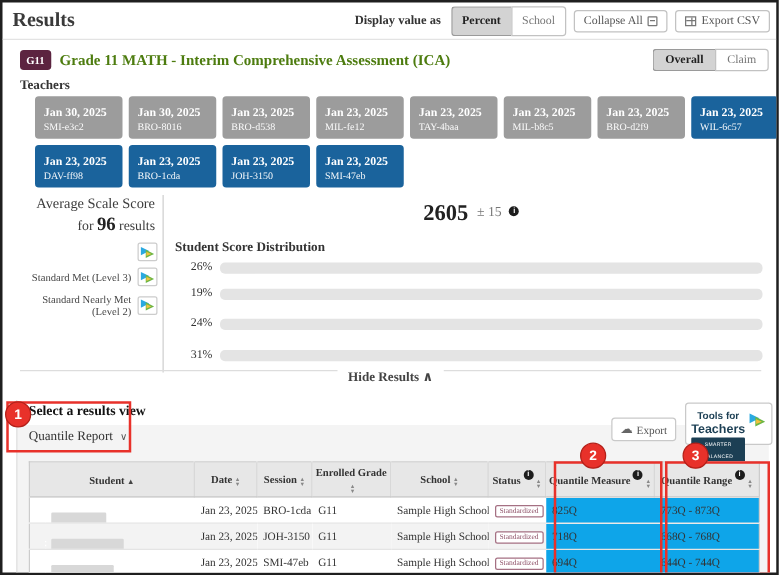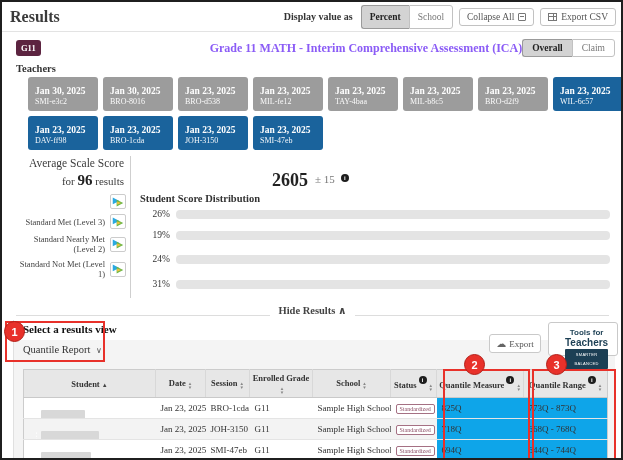--- a/index.html
+++ b/index.html
@@ -24,21 +24,21 @@
   .box-icon { position:relative; width:8px; height:8px; border:1px solid #777; border-radius:1px; display:inline-block; }
   .box-icon::after { content:''; position:absolute; left:1px; right:1px; top:2.5px; border-top:1px solid #777; }
   .grid-icon { position:relative; width:9px; height:8px; border:1px solid #777; display:inline-block; }
   .grid-icon::after { content:''; position:absolute; inset:0;
         background:linear-gradient(#777,#777) 0 2px/100% 1px no-repeat, linear-gradient(#777,#777) 4px 0/1px 100% no-repeat; }
 
   
   .assess { position:absolute; top:33px; left:0; right:0; height:26px; display:flex; align-items:center; padding:0 6px 0 14px; }
   .grade-badge { background:#5c2440; color:#fff; font-size:8.5px; font-weight:bold; border-radius:3px;
                  padding:3px 5px; margin-right:7px; }
-  .assess-title { font-size:12px; font-weight:bold; color:#8b5cf6; flex:1;text-align:right; }
+  .assess-title { font-size:12px; font-weight:bold; color:#4d7c0f; flex:1; }
   .overall-toggle button { padding:3px 9px; }
 
   
   .sessions-label { position:absolute; top:61px; left:14px; font-size:10.5px; font-weight:bold; color:#333; }
   .chips { position:absolute; top:75px; left:26px; width:600px; display:flex; flex-wrap:wrap; }
   .chip { width:70px; height:34px; margin:0 5px 5px 0; border:none; border-radius:3px; background:#9c9c9c;
           color:#fff; text-align:left; padding:4px 0 0 7px; cursor:pointer; font-family:inherit; }
   .chip.selected { background:#1a639c; }
   .chip-date { display:block; font-size:9.5px; font-weight:bold; line-height:12px; }
   .chip-code { display:block; font-size:8px; line-height:10px; opacity:.95; }
@@ -48,54 +48,54 @@
   .divider-v { position:absolute; left:128px; top:2px; bottom:4px; border-left:1px solid #cfcfcf; }
   .avg-block { position:absolute; left:0; top:3px; width:122px; text-align:right; color:#3c3c3c; }
   .avg-line1 { font-size:11.5px; }
   .avg-line2 { font-size:11px; margin-top:3px; }
   .avg-count { font-size:15px; font-weight:bold; color:#222; }
   .levels { position:absolute; left:0; top:40px; width:124px; }
   .level-row { display:flex; justify-content:flex-end; align-items:center; gap:5px; margin-bottom:5px; }
   .level-label { width:92px; text-align:right; font-size:8.5px; color:#444; line-height:10px; }
   .tft-mini { width:16px; height:15px; background:#fff; border:1px solid #ccc; border-radius:2px;
               display:flex; align-items:center; justify-content:center; cursor:pointer; flex:0 0 auto; }
-  .score-block { position:absolute; left:270px; top:16px; width:210px; }
+  .score-block { position:absolute; left:270px; top:6px; width:210px; text-align:center; }
   .score-val { font-size:18px; font-weight:bold; color:#222; }
   .score-err { font-size:11px; color:#777; vertical-align:3px; margin-left:3px; }
   .info { display:inline-flex; width:8px; height:8px; border-radius:50%; background:#1d1d1d; color:#fff;
           align-items:center; justify-content:center; vertical-align:6px; margin-left:2px; }
   .info::after { content:'i'; font-size:6px; font-weight:bold; font-family:"Liberation Sans",sans-serif; }
   .dist-title { position:absolute; left:138px; top:39px; font-size:10.5px; font-weight:bold; color:#333; }
   .bars { position:absolute; left:140px; top:55px; right:11px; }
   .bar-row { display:flex; align-items:center; }
   .bar-row + .bar-row { margin-top:11px; }
   .bar-row:nth-child(3) { margin-top:14px; }
   .bar-row:nth-child(4) { margin-top:15px; }
   .bar-label { width:28px; text-align:right; font-size:9.5px; color:#333; margin-right:6px; }
   .bar-track { flex:1; height:9px; background:#e4e4e4; border-radius:4px; overflow:hidden; }
   .bar-fill { height:100%; border-radius:4px; }
 
   
-  .hide-row { position:absolute; top:302px; left:14px; right:12px; display:flex; align-items:flex-end; gap:8px; }
+  .hide-row { position:absolute; top:294px; left:14px; right:12px; display:flex; align-items:flex-start; gap:8px; }
   .hide-row .line { flex:1; border-top:1px solid #ddd; }
   .hide-label { font-size:10.5px; font-weight:bold; color:#444; cursor:pointer; white-space:nowrap; }
 
   
   .lower { position:absolute; top:318px; left:11px; right:6px; bottom:0; background:#f4f4f4; border-left:1px solid #e0e0e0; }
   .lower-white { position:absolute; top:0; left:0; right:0; height:20px; background:#fff; }
   .view-label { position:absolute; left:9px; top:3px; font-size:11px; font-weight:bold; color:#111; }
   .view-dropdown { position:absolute; left:9px; top:24px; font-size:10.5px; color:#333; background:transparent;
                    border:none; font-family:inherit; cursor:pointer; }
   .chev { font-size:8px; color:#555; margin-left:3px; }
   .export-btn { position:absolute; left:475px; top:14px; width:52px; height:19px; display:flex; align-items:center;
                 justify-content:center; gap:3px; background:#fff; border:1px solid #c9c9c9; border-radius:3px;
                 font-size:9px; color:#555; cursor:pointer; font-family:inherit; }
   .cloud { font-size:10px; line-height:9px; color:#666; }
   .tft-badge { position:absolute; left:534px; top:2px; width:70px; height:34px; background:#fff; border:1px solid #c9c9c9;
-               border-radius:3px; padding:3px 16px; cursor:pointer; display:flex; gap:3px; }
+               border-radius:3px; padding:3px 4px; cursor:pointer; display:flex; gap:3px; }
   .tft-text { font-family:"Liberation Sans",sans-serif; color:#1c3f54; line-height:9px; }
   .tft-l1 { font-size:8px; font-weight:bold; }
   .tft-l2 { font-size:10px; font-weight:bold; }
   .tft-sub { margin-top:2px; background:#1c3f54; color:#fff; font-size:4px; padding:1px 2px; border-radius:1px;
              display:inline-block; letter-spacing:.3px; }
 
   
   .rtable { position:absolute; left:9px; top:49px; width:584px; border:1px solid #ccc; border-radius:4px 4px 0 0;
             background:#fff; border-collapse:collapse; table-layout:fixed; font-size:9px; color:#333; }
   .rtable col.c-student { width:132px; } .rtable col.c-date { width:50px; } .rtable col.c-session { width:44px; }
@@ -249,28 +249,20 @@
       <div class="level-row">
         <span class="level-label">Standard Met (Level 3)</span>
         <span class="tft-mini">
           <svg width="12" height="10" viewBox="0 0 21 18">
               <use href="#tft-arrows"></use>
             </svg>
           </span>
       </div>
       <div class="level-row">
         <span class="level-label">Standard Nearly Met (Level 2)</span>
-        <span class="tft-mini">
-          <svg width="12" height="10" viewBox="0 0 21 18">
-              <use href="#tft-arrows"></use>
-            </svg>
-          </span>
-      </div>
-      <div class="level-row">
-        <span class="level-label">Standard Not Met (Level 1)</span>
         <span class="tft-mini">
           <svg width="12" height="10" viewBox="0 0 21 18">
               <use href="#tft-arrows"></use>
             </svg>
           </span>
       </div>
     </div>
     <div class="score-block">
       <span class="score-val">2605</span>
       <span class="score-err">± 15</span>

